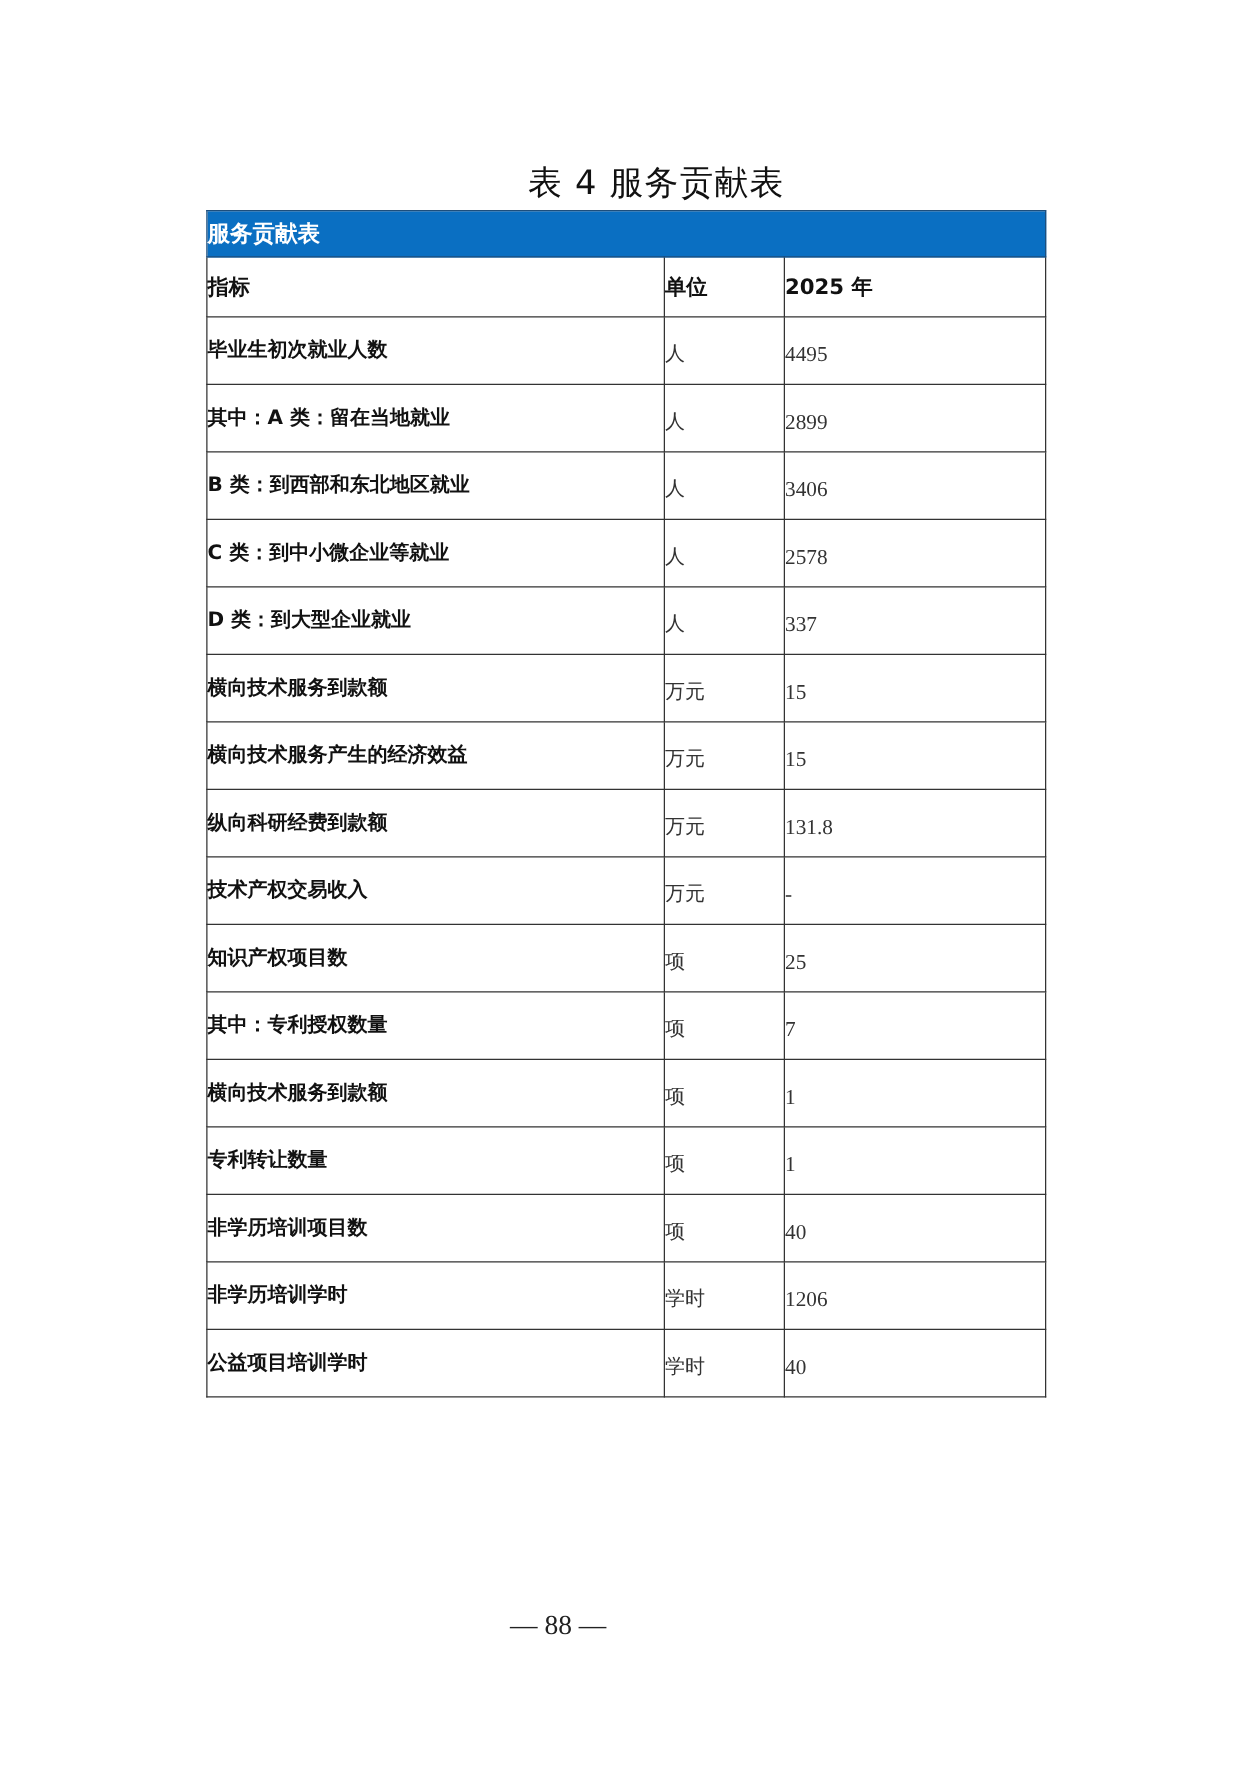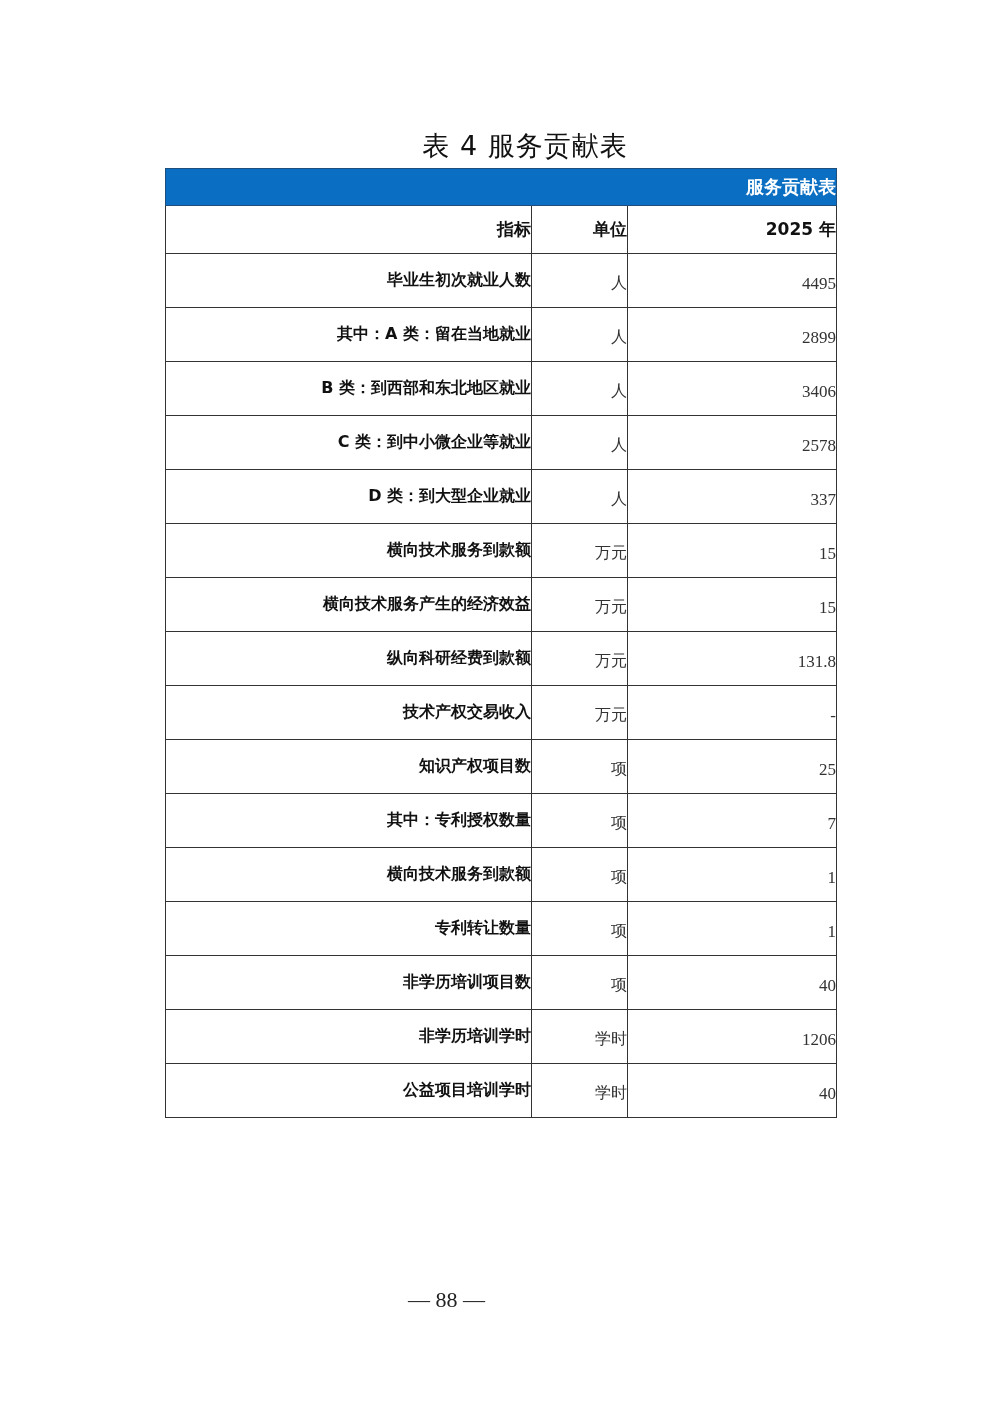--- a/index.html
+++ b/index.html
@@ -9,21 +9,21 @@
       text-align: center; font-family: "DejaVu Sans", sans-serif;
       font-size: 27px; color: #111; letter-spacing: 1px;
       padding-left: 50px; box-sizing: border-box;
     }
     table.service-table {
       position: absolute; left: 165px; top: 168px; width: 671px;
       border-collapse: collapse; font-family: "DejaVu Sans", sans-serif;
       table-layout: fixed;
     }
     .service-table td, .service-table th {
-      border: 1px solid #333; text-align: right; padding: 0;
+      border: 1px solid #333; text-align: left; padding: 0;
     }
     .service-table .banner {
       background: #0a6fc2; color: #fff; height: 36px; font-size: 18px;
       font-weight: bold; border: 1px solid #1d4e7c;
     }
     .service-table .colhead th { height: 47px; font-size: 17px; font-weight: bold; color: #111; }
     .service-table tbody td { height: 47px; }
     .service-table td.indicator { font-size: 16px; font-weight: bold; color: #111; }
     .service-table td.unit { font-family: "DejaVu Serif", serif; font-size: 16px; color: #333; padding-top: 6px; }
     .service-table td.value { font-family: Liberation Serif, serif; font-size: 17px; color: #333; padding-top: 6px; }

